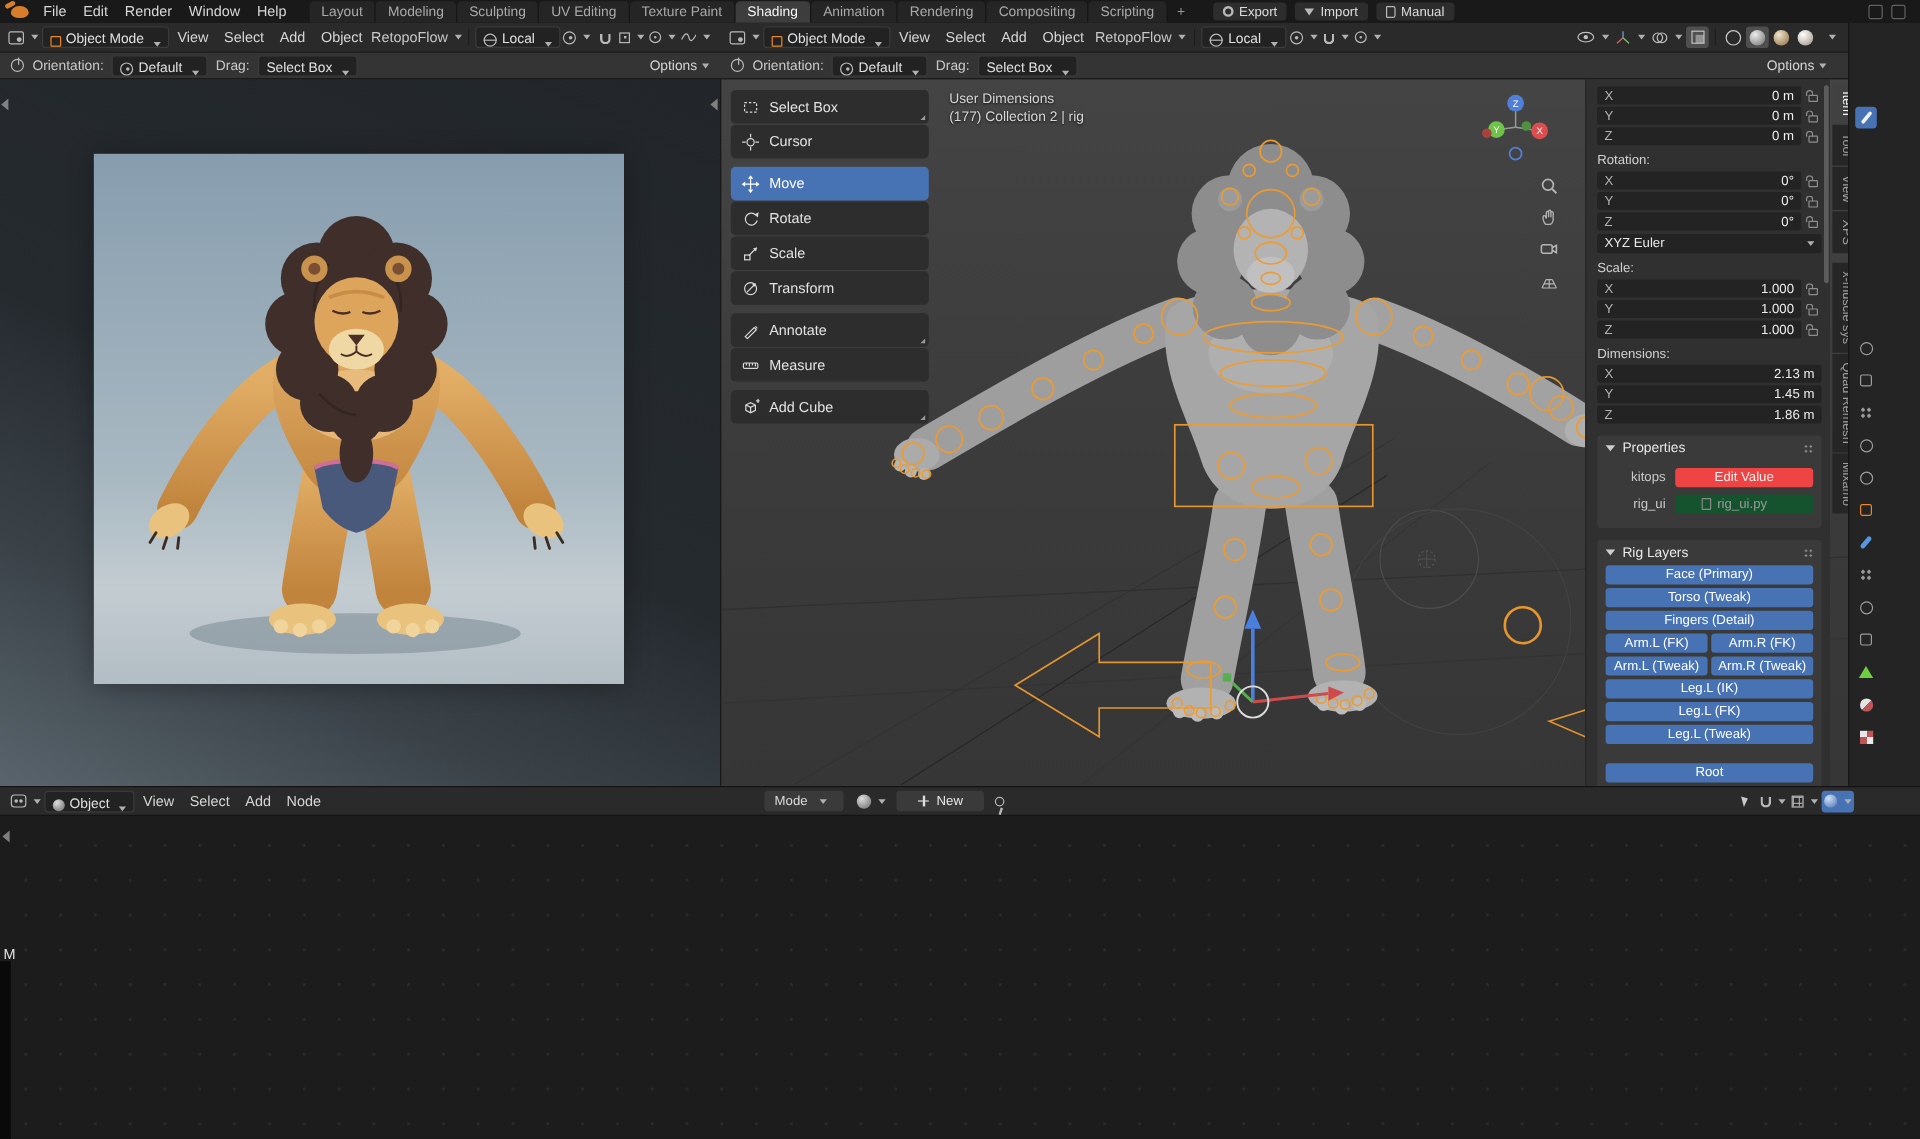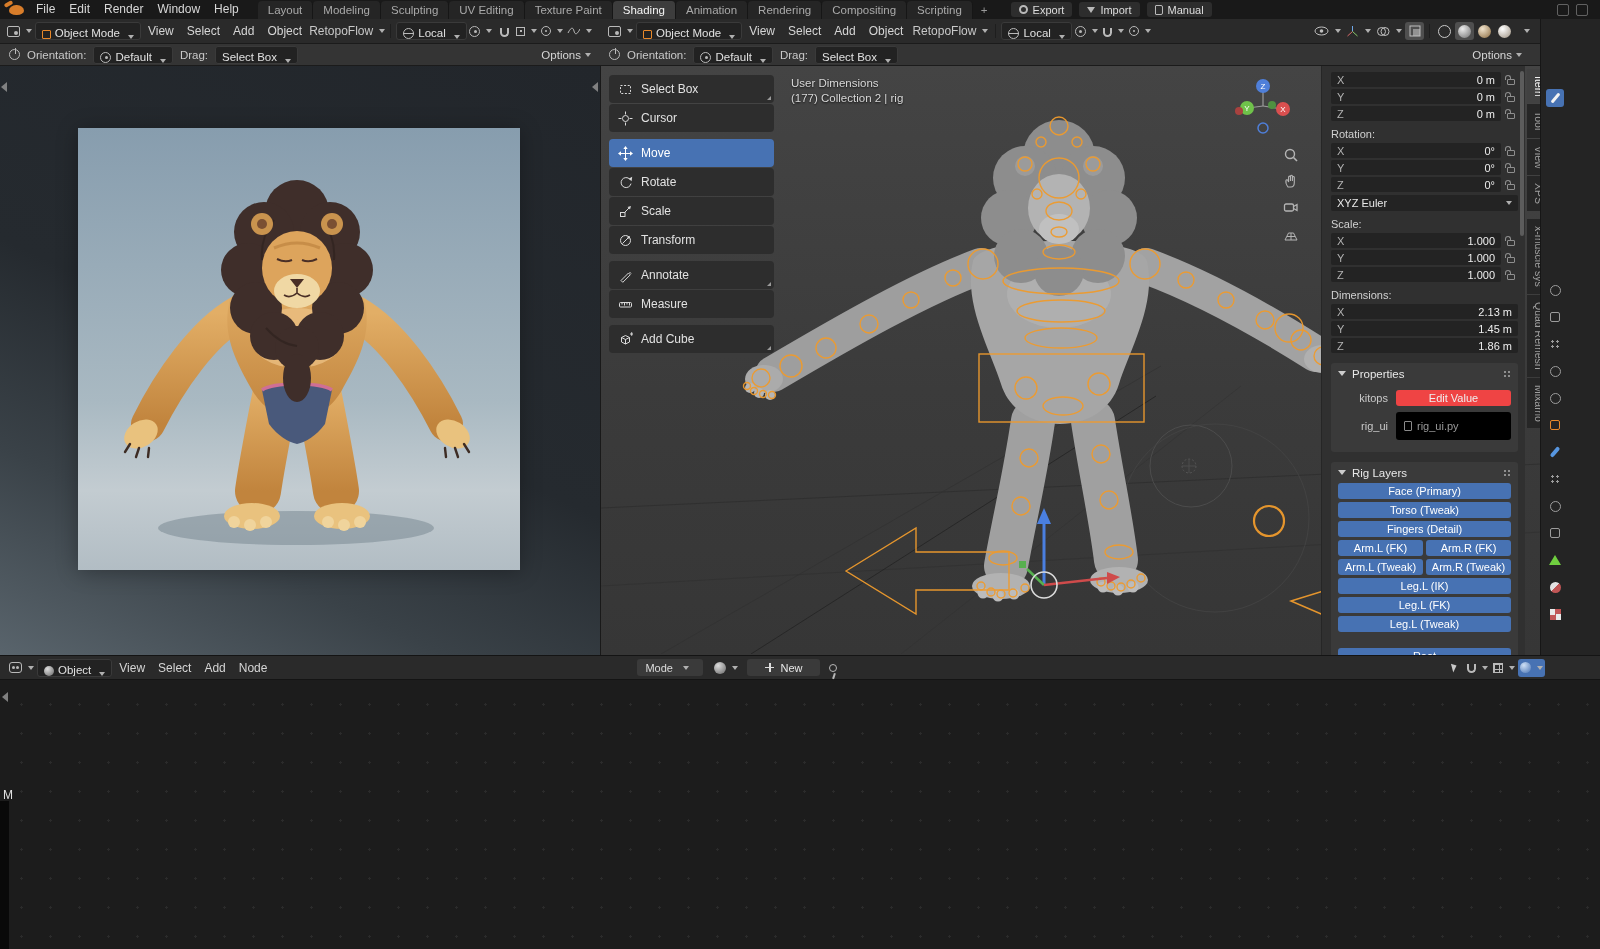--- a/index.html
+++ b/index.html
@@ -89,21 +89,21 @@
 .lock{position:relative;width:8px;height:6px;border:1px solid #8e8e8e;border-radius:1px;margin-top:4px}
 .lock::before{content:"";position:absolute;left:-3px;top:-5px;width:4px;height:4px;border:1px solid #8e8e8e;border-bottom:none;border-radius:3px 3px 0 0}
 .nlabel{font-size:11px;color:#d0d0d0;margin:7px 0 3px}
 .ndd{display:flex;justify-content:space-between;align-items:center;background:#232323;border-radius:2px;height:16px;padding:0 6px;font-size:11px;color:#e8e8e8;margin:3px 0 2px}
 .sub{background:#3a3a3a;border-radius:3px;margin-top:10px;padding-bottom:6px}
 .subh{display:flex;align-items:center;height:21px;padding:0 7px;gap:6px;color:#e8e8e8;font-size:11.5px}
 .subh .sp{margin-left:auto}
 .prow{display:flex;align-items:center;margin:6px 7px}
 .plabel{width:58px;text-align:right;padding-right:8px;color:#c9c9c9;font-size:11px;flex:none}
 .pbtn{flex:1;background:#ef4444;border-radius:3px;height:16px;line-height:16px;text-align:center;color:#eee;font-size:11px}
-.pfield{flex:1;display:flex;align-items:center;gap:5px;background:#000000;border-radius:3px;height:28px;padding:0 8px;color:#999;font-size:11px}
+.pfield{flex:1;display:flex;align-items:center;gap:5px;background:#14532d;border-radius:3px;height:16px;padding:0 22px;color:#999;font-size:11px}
 .fico{width:8px;height:10px;border:1px solid #8a8a8a;border-radius:1px;flex:none}
 .rigrow{display:flex;gap:3px;margin:0 7px 3px}
 .rigbtn{flex:1;background:#4772b3;border-radius:3px;height:16px;line-height:16px;text-align:center;color:#fff;font-size:11px;white-space:nowrap;overflow:hidden}
 .rootrow{margin-top:16px}
 #nscroll{position:absolute;right:1px;top:5px;width:4px;height:165px;background:#5c5c5c;border-radius:2px}
 
 #vtabs{position:absolute;left:926px;top:3px;width:19px;z-index:25;display:flex;flex-direction:column}
 .vtab{writing-mode:vertical-rl;background:#262626;color:#9f9f9f;font-size:10.5px;padding:7px 0;border-radius:0 3px 3px 0;margin-bottom:1px;text-align:center;width:18px}
 .vtab.active{background:#414141;color:#fafafa}
 .vtab.gap{margin-top:7px}

